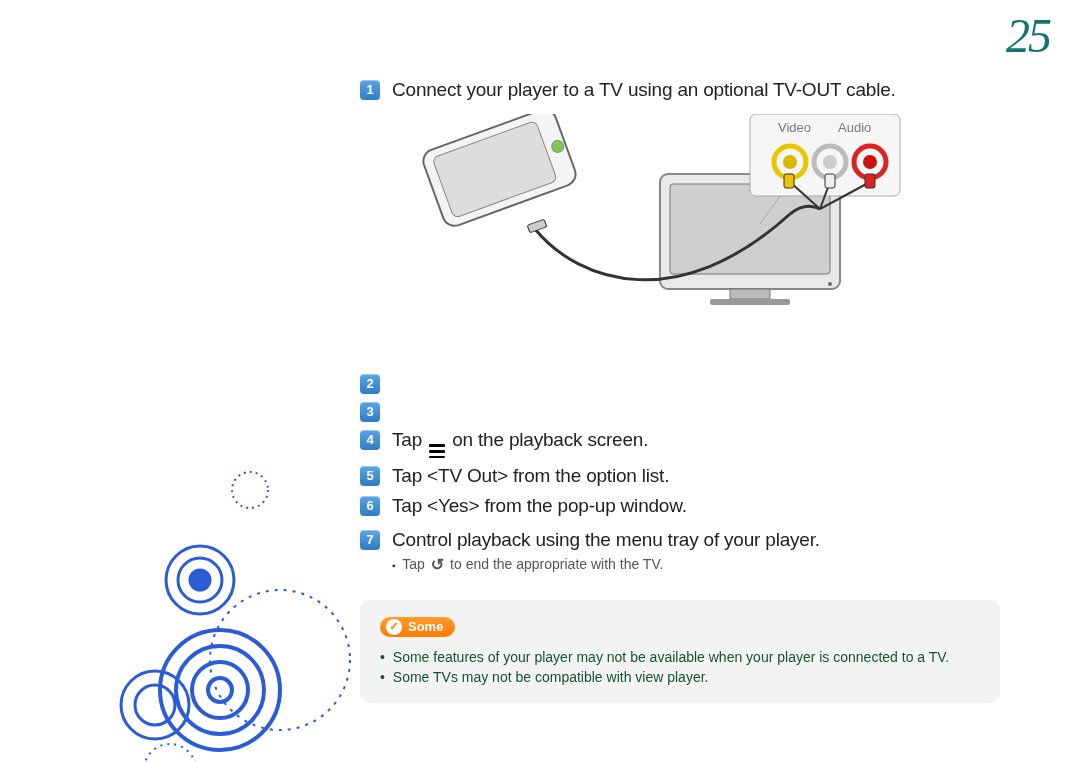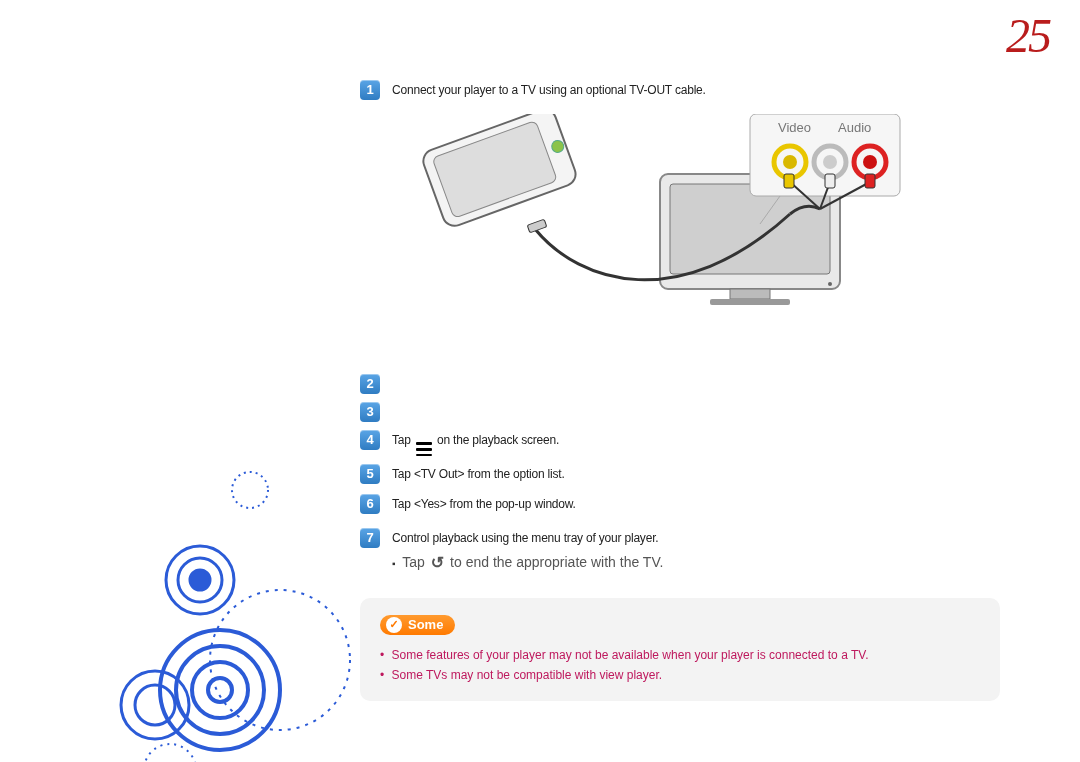--- a/index.html
+++ b/index.html
@@ -12,21 +12,21 @@
     color: #333;
     position: relative;
     overflow: hidden;
   }
   .page-number {
     position: absolute;
     top: 8px;
     right: 30px;
     font-size: 48px;
     font-style: italic;
-    color: #b91c1c;
+    color: #0f766e;
     font-family: "Georgia", serif;
     letter-spacing: -2px;
   }
   .content {
     position: absolute;
     left: 360px;
     top: 78px;
     width: 680px;
   }
   .step-row {
@@ -43,21 +43,21 @@
     color: #fff;
     font-size: 13px;
     font-weight: bold;
     text-align: center;
     line-height: 20px;
     margin-right: 12px;
     margin-top: 2px;
     box-shadow: inset 0 1px 0 rgba(255,255,255,0.4);
   }
   .step-text {
-    font-size: 12px;
+    font-size: 19px;
     line-height: 24px;
     color: #222;
     letter-spacing: -0.2px;
   }
   .sub-bullet {
     margin-left: 32px;
     font-size: 14px;
     color: #555;
     line-height: 20px;
     margin-bottom: 4px;
@@ -124,22 +124,22 @@
     justify-content: center;
     width: 16px;
     height: 16px;
     background: #fff;
     color: #ff7a00;
     border-radius: 50%;
     font-size: 11px;
     margin-right: 6px;
   }
   .note-list {
-    font-size: 12px;
-    color: #be185d;
+    font-size: 14px;
+    color: #14532d;
     line-height: 20px;
   }
   .note-list div::before {
     content: "• ";
     margin-right: 4px;
   }
   
   .deco {
     position: absolute;
     left: 100px;

